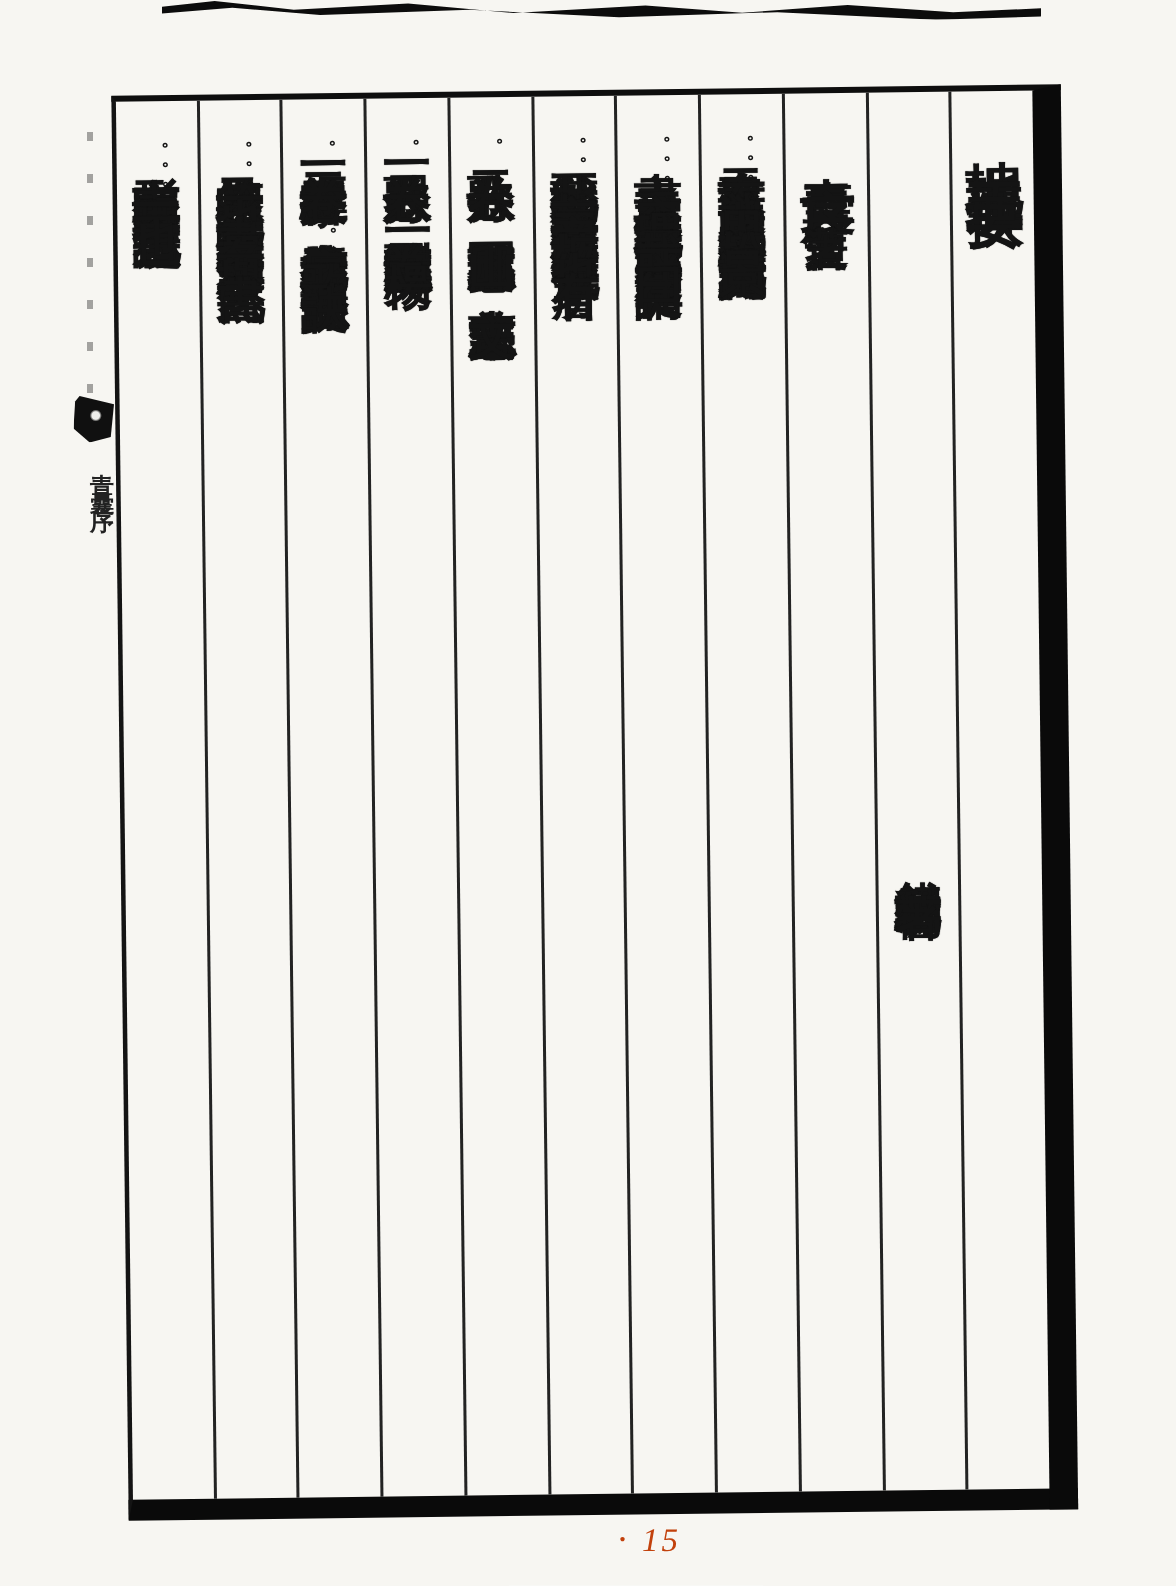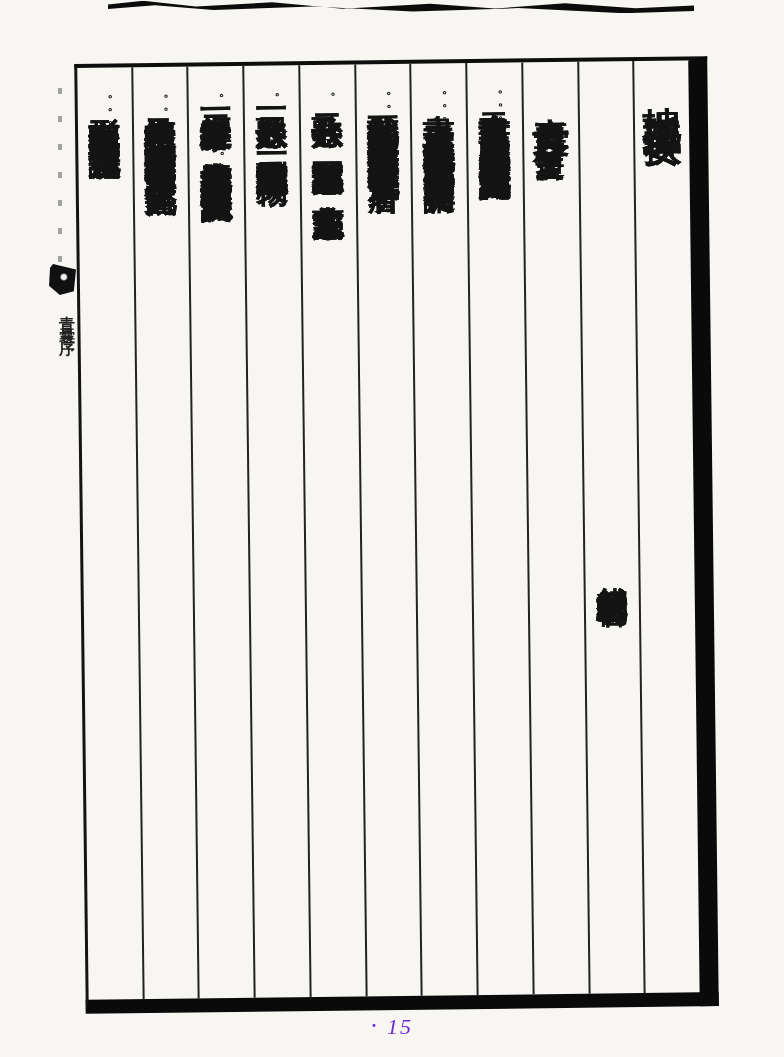--- a/index.html
+++ b/index.html
@@ -60,23 +60,23 @@
     text-shadow:0 0 .6px #141414;
   }
   .col-title .v-text{top:16px;font-size:38px;letter-spacing:5px;}
   .col-author .v-text{top:502px;font-size:31px;letter-spacing:1px;}
   .sec-title{font-size:37px;letter-spacing:3px;}
   .sec-author{font-size:29px;padding-top:30px;}
   .punct{font-size:13px;position:relative;left:9px;text-shadow:none;}
   
   .page-number{
     position:absolute;left:330px;top:1014px;width:124px;
-    text-align:center;font-size:22px;font-style:italic;
+    text-align:right;font-size:22px;font-style:italic;
     font-family:"Liberation Serif","DejaVu Serif",serif;
-    color:#6d28d9;letter-spacing:2px;
+    color:#c2410c;letter-spacing:2px;
   }
   .page-number .dot{font-style:normal;font-weight:bold;font-size:18px;vertical-align:2px;padding-right:8px;}
 </style>
 </head>
 <body>
 
 <div class="page">
 
   <div class="top-streak"></div>
 

